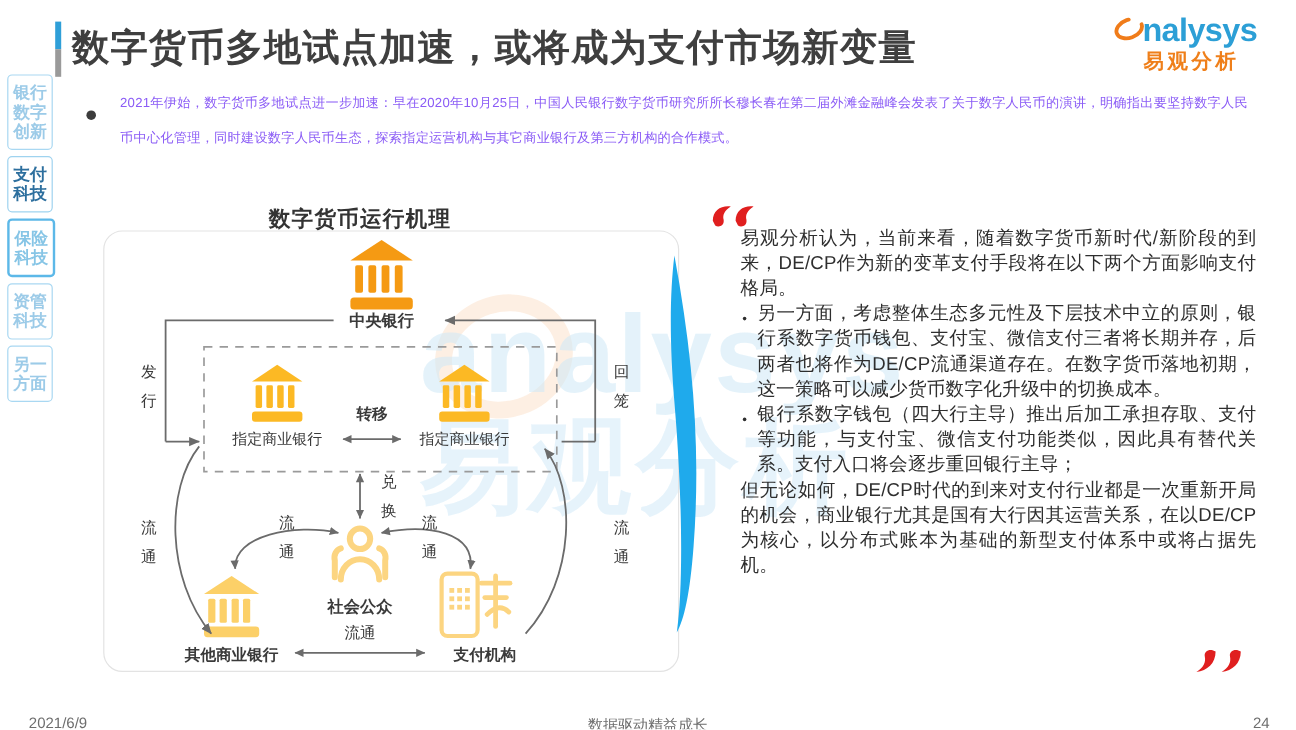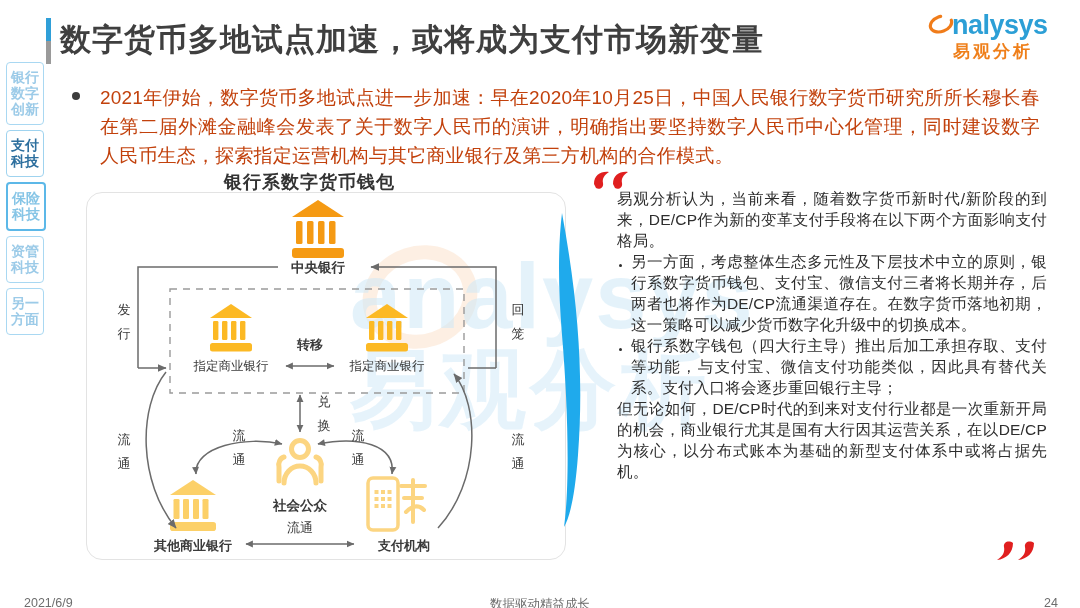--- a/index.html
+++ b/index.html
@@ -65,22 +65,22 @@
   .side-item span{display:block;}
   .side-item.active{border-color:#9fd3ef;color:#2d6f9e;font-weight:700;}
   .side-item.outlined{border:2.5px solid #5cb8e8;color:#86c5e6;}
 
   
   .bullet-dot{
     position:absolute;left:72px;top:92px;width:8px;height:8px;border-radius:50%;
     background:#3c3c3c;z-index:3;
   }
   .body-para{
-    position:absolute;left:100px;top:83px;width:940px;z-index:3;
-    font-size:19px;line-height:29px;color:#c2410c;text-align:justify;
+    position:absolute;left:100px;top:72px;width:940px;z-index:3;
+    font-size:11px;line-height:29px;color:#8b5cf6;text-align:justify;
     letter-spacing:.2px;
   }
 
   
   .diagram-title{
     position:absolute;left:224px;top:170px;z-index:3;
     font-size:18px;font-weight:700;color:#333;letter-spacing:1px;
   }
   .diagram-card{
     position:absolute;left:86px;top:192px;width:478px;height:366px;
@@ -157,21 +157,21 @@
       <span>资管科技</span>
     </div>
     <div class="side-item">
       <span>另一方面</span>
     </div>
   </div>
 
   <div class="bullet-dot"></div>
   <div class="body-para">2021年伊始，数字货币多地试点进一步加速：早在2020年10月25日，中国人民银行数字货币研究所所长穆长春在第二届外滩金融峰会发表了关于数字人民币的演讲，明确指出要坚持数字人民币中心化管理，同时建设数字人民币生态，探索指定运营机构与其它商业银行及第三方机构的合作模式。</div>
 
-  <div class="diagram-title">银行系数字货币钱包</div>
+  <div class="diagram-title">数字货币运行机理</div>
   <div class="diagram-card"></div>
 
   <svg class="diagram-svg" width="478" height="366" viewBox="0 0 478 366">
     <defs>
       <marker id="ah" markerWidth="7" markerHeight="7" refX="5.6" refY="3" orient="auto">
         <path d="M0,0.4 L6,3 L0,5.6 z" fill="#6b6b6b"></path>
       </marker>
       <marker id="ahs" markerWidth="6" markerHeight="6" refX="4.8" refY="2.6" orient="auto">
         <path d="M0,0.3 L5,2.6 L0,4.9 z" fill="#6b6b6b"></path>
       </marker>

